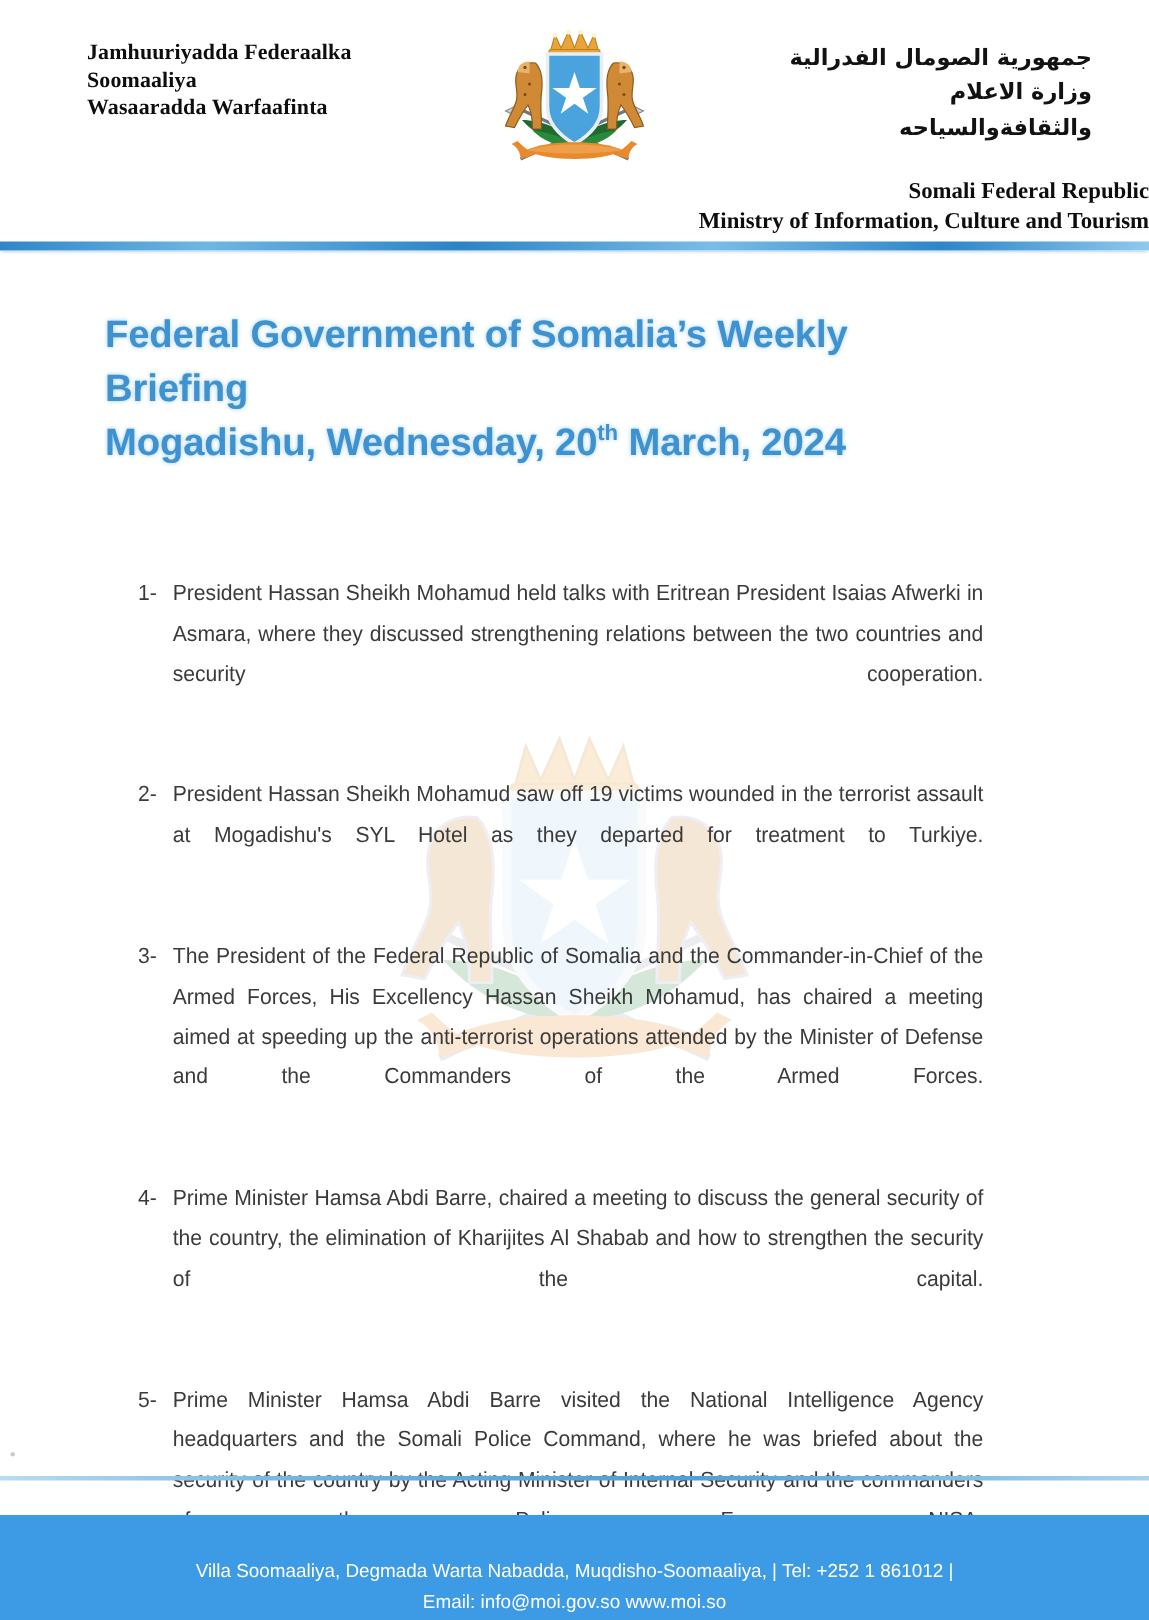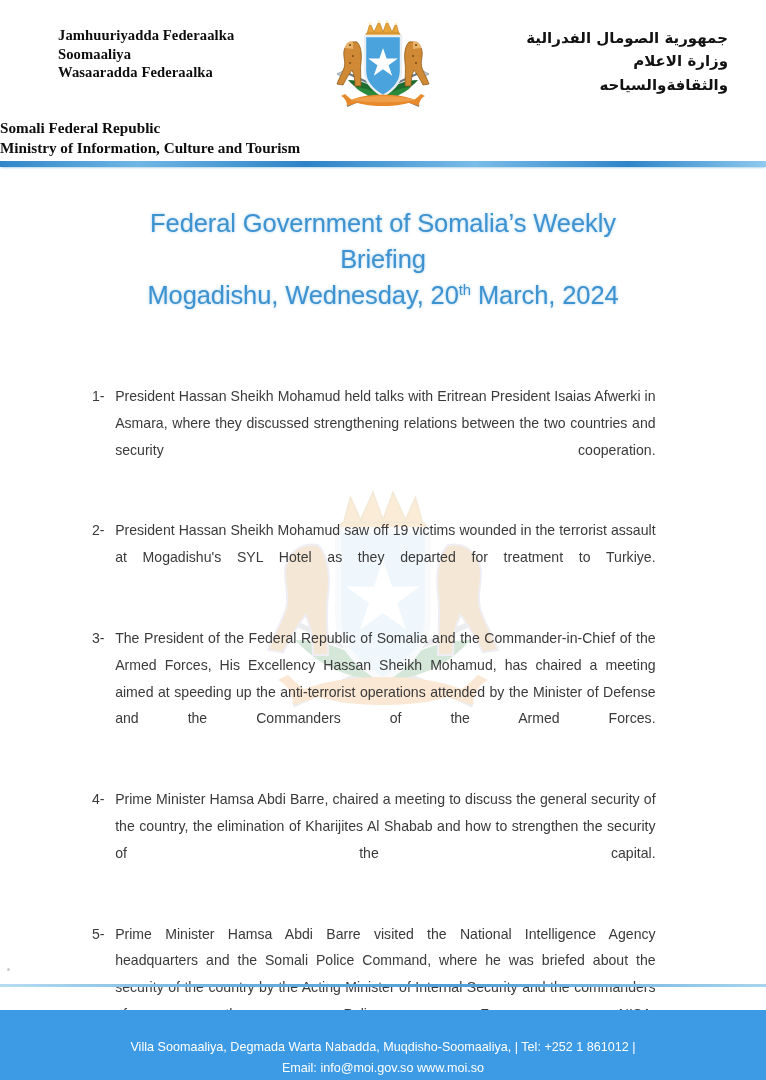--- a/index.html
+++ b/index.html
@@ -66,21 +66,21 @@
     transform: translateX(-50%);
     top: 14px;
     width: 132px;
     height: 104px;
   }
 
   .hdr-center {
     position: absolute;
     left: 0; right: 0;
     top: 118px;
-    text-align: left;
+    text-align: right;
     font-family: "Liberation Serif", "DejaVu Serif", serif;
     font-weight: bold;
     font-size: 15.2px;
     line-height: 1.33;
     color: #0d0d0d;
   }
 
   .hdr-rule {
     position: absolute;
     left: 0; right: 0;
@@ -103,23 +103,23 @@
     opacity: .20;
     pointer-events: none;
   }
 
   
   .title-block {
     position: absolute;
     left: 70px;
     right: 70px;
     top: 205px;
-    text-align: center;
+    text-align: left;
     font-family: "Liberation Sans", sans-serif;
-    font-weight: normal;
+    font-weight: bold;
     font-size: 25.5px;
     line-height: 1.42;
     color: #3d92cf;
     text-shadow: 0 0 3px rgba(140,195,235,.85);
     letter-spacing: -0.1px;
   }
   .title-line3 { white-space: nowrap; }
   .title-block sup {
     font-size: 0.58em;
     vertical-align: super;
@@ -204,21 +204,21 @@
 <body>
 
 <div class="page">
 
   <div class="header">
     <div class="hdr-row">
 
       <div class="hdr-left">
         <div>Jamhuuriyadda Federaalka</div>
         <div>Soomaaliya</div>
-        <div>Wasaaradda Federaalka</div>
+        <div>Wasaaradda Warfaafinta</div>
       </div>
 
       <div class="emblem-wrap">
         <svg viewBox="0 0 132 104" width="132" height="104" aria-hidden="true">
 
           <g stroke="#6b7b86" stroke-width="2.2" fill="none">
             <line x1="30" y1="92" x2="104" y2="58"></line>
             <line x1="102" y1="92" x2="28" y2="58"></line>
           </g>
           <polygon points="104,56 112,60 104,64" fill="#c9cfd4" stroke="#7b868f" stroke-width="0.7"></polygon>

